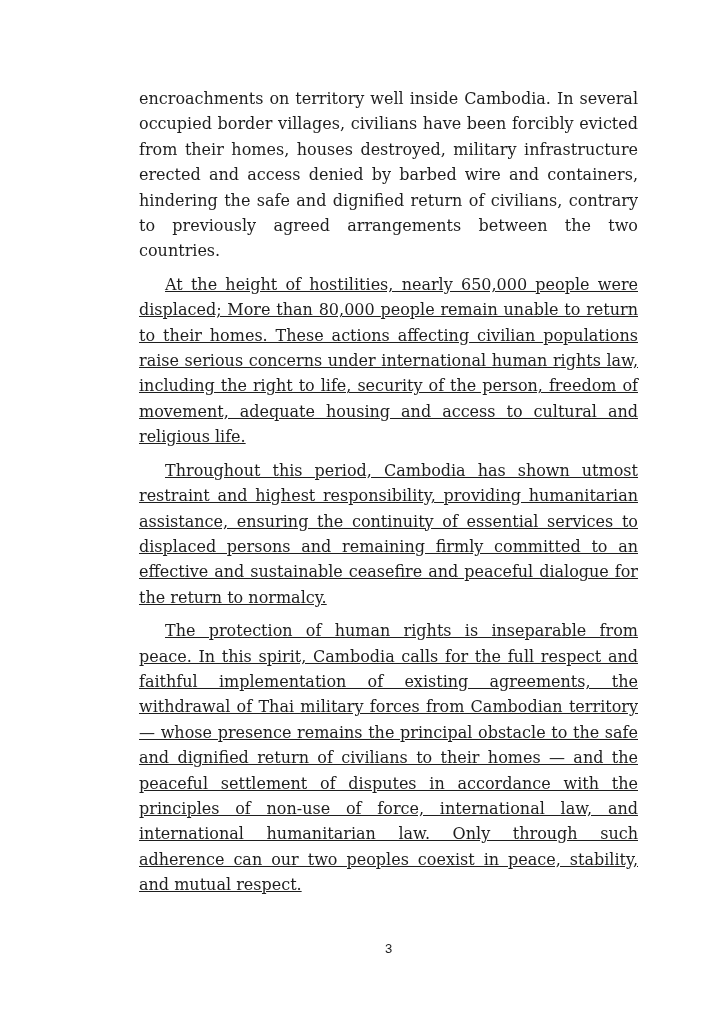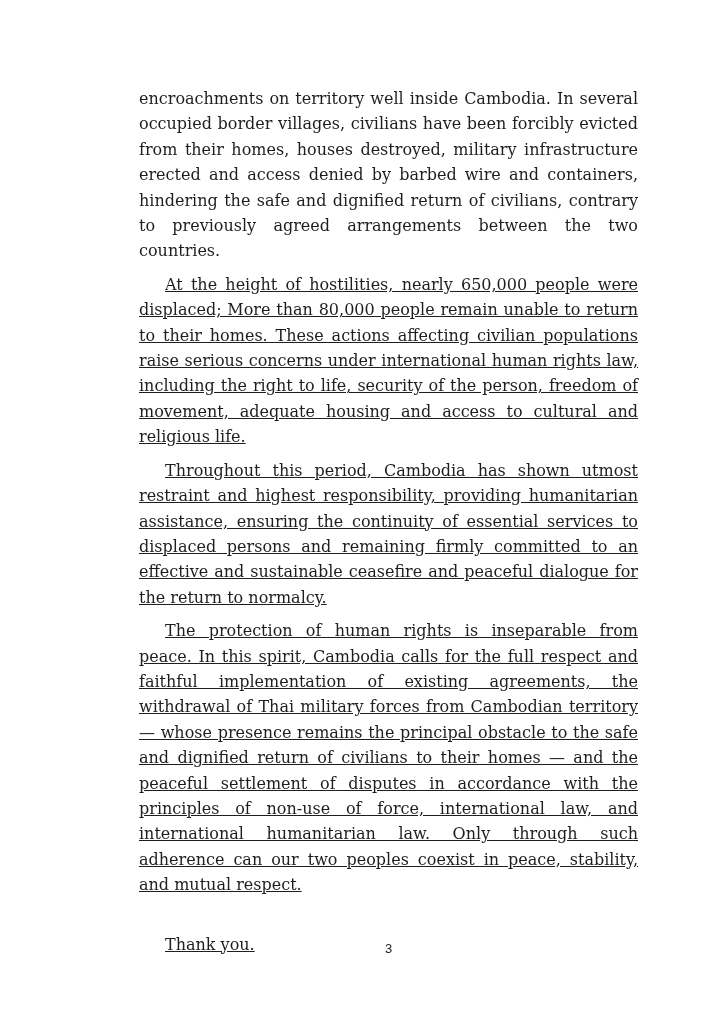--- a/index.html
+++ b/index.html
@@ -52,16 +52,15 @@
 </style>
 </head>
 <body>
 
 <div class="page">
   <div class="content">
     <p class="para">encroachments on territory well inside Cambodia. In several occupied border villages, civilians have been forcibly evicted from their homes, houses destroyed, military infrastructure erected and access denied by barbed wire and containers, hindering the safe and dignified return of civilians, contrary to previously agreed arrangements between the two countries.</p>
     <p class="para indent">At the height of hostilities, nearly 650,000 people were displaced; More than 80,000 people remain unable to return to their homes. These actions affecting civilian populations raise serious concerns under international human rights law, including the right to life, security of the person, freedom of movement, adequate housing and access to cultural and religious life.</p>
     <p class="para indent">Throughout this period, Cambodia has shown utmost restraint and highest responsibility, providing humanitarian assistance, ensuring the continuity of essential services to displaced persons and remaining firmly committed to an effective and sustainable ceasefire and peaceful dialogue for the return to normalcy.</p>
     <p class="para indent">The protection of human rights is inseparable from peace. In this spirit, Cambodia calls for the full respect and faithful implementation of existing agreements, the withdrawal of Thai military forces from Cambodian territory — whose presence remains the principal obstacle to the safe and dignified return of civilians to their homes — and the peaceful settlement of disputes in accordance with the principles of non-use of force, international law, and international humanitarian law. Only through such adherence can our two peoples coexist in peace, stability, and mutual respect.</p>
-    <p class="closing indent">Thank you.</p>
   </div>
   <div class="footer">3</div>
 </div>
 
 </body></html>

